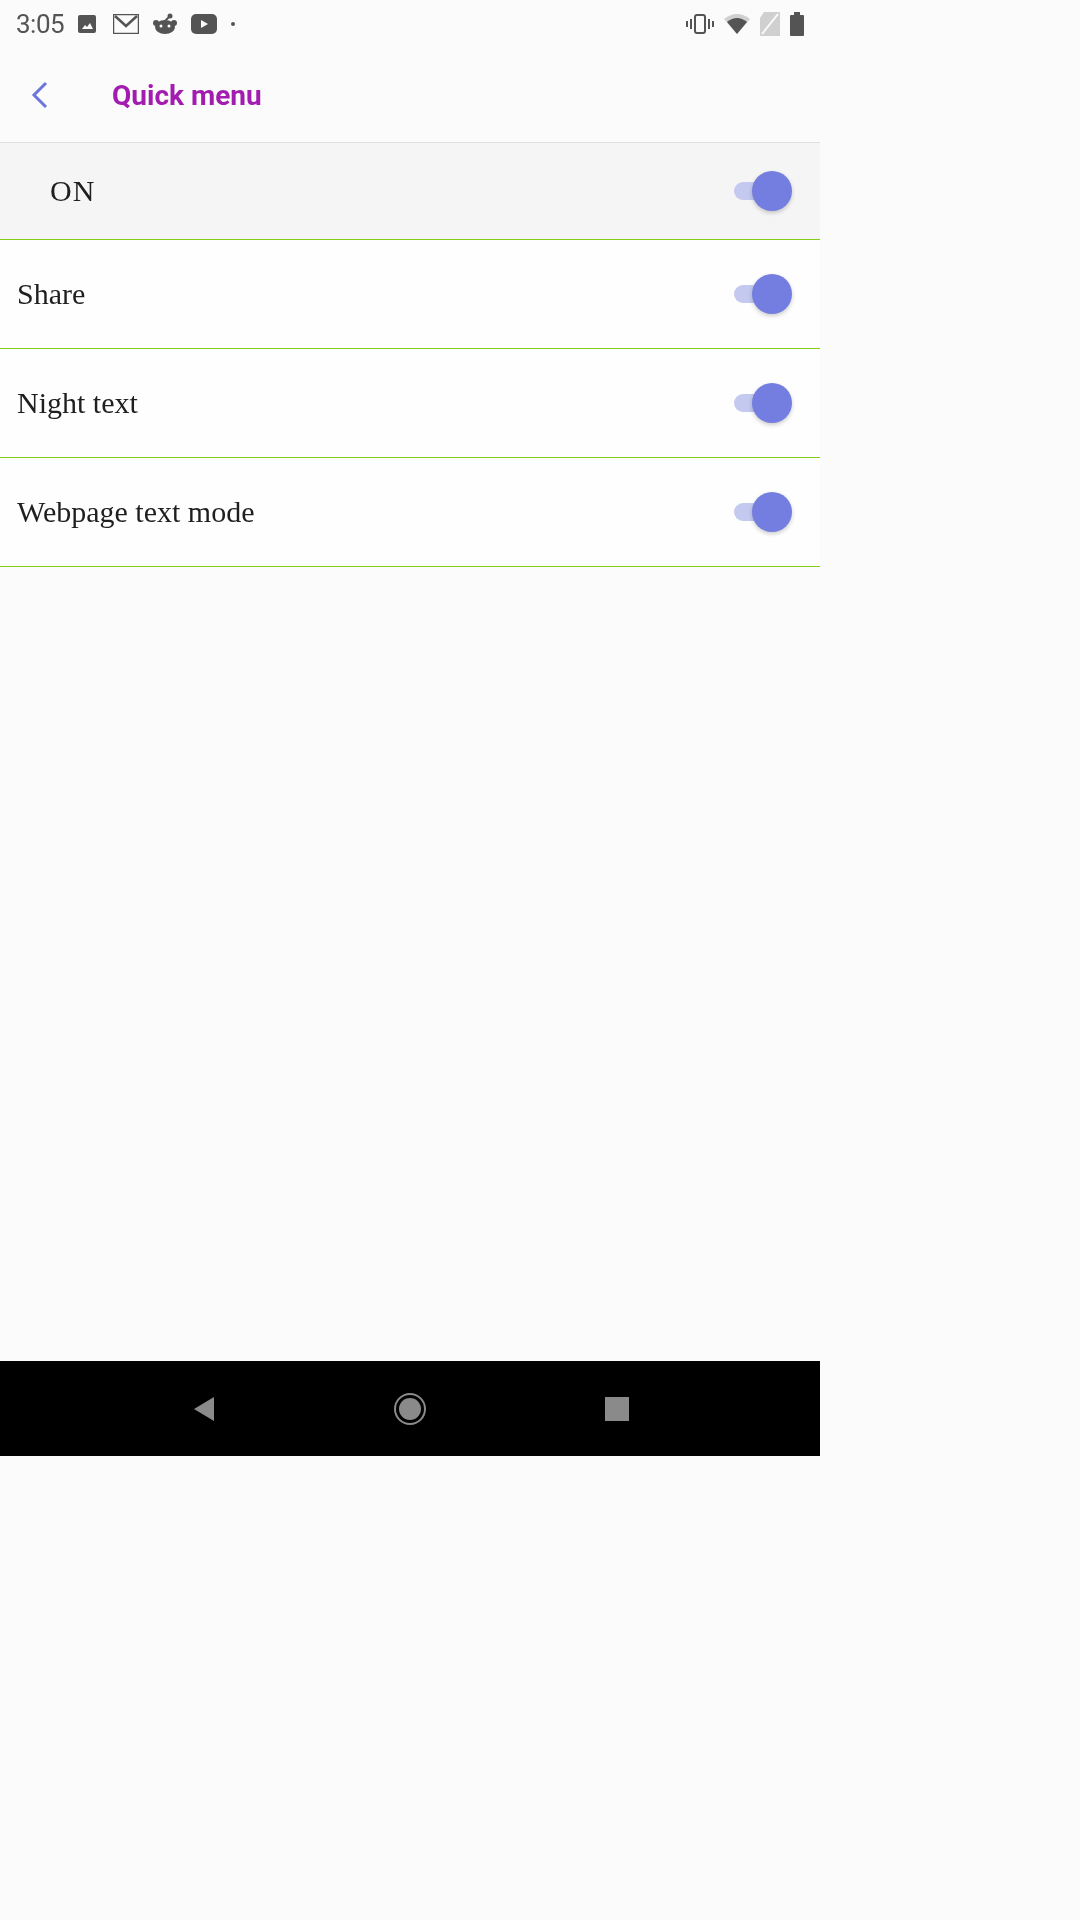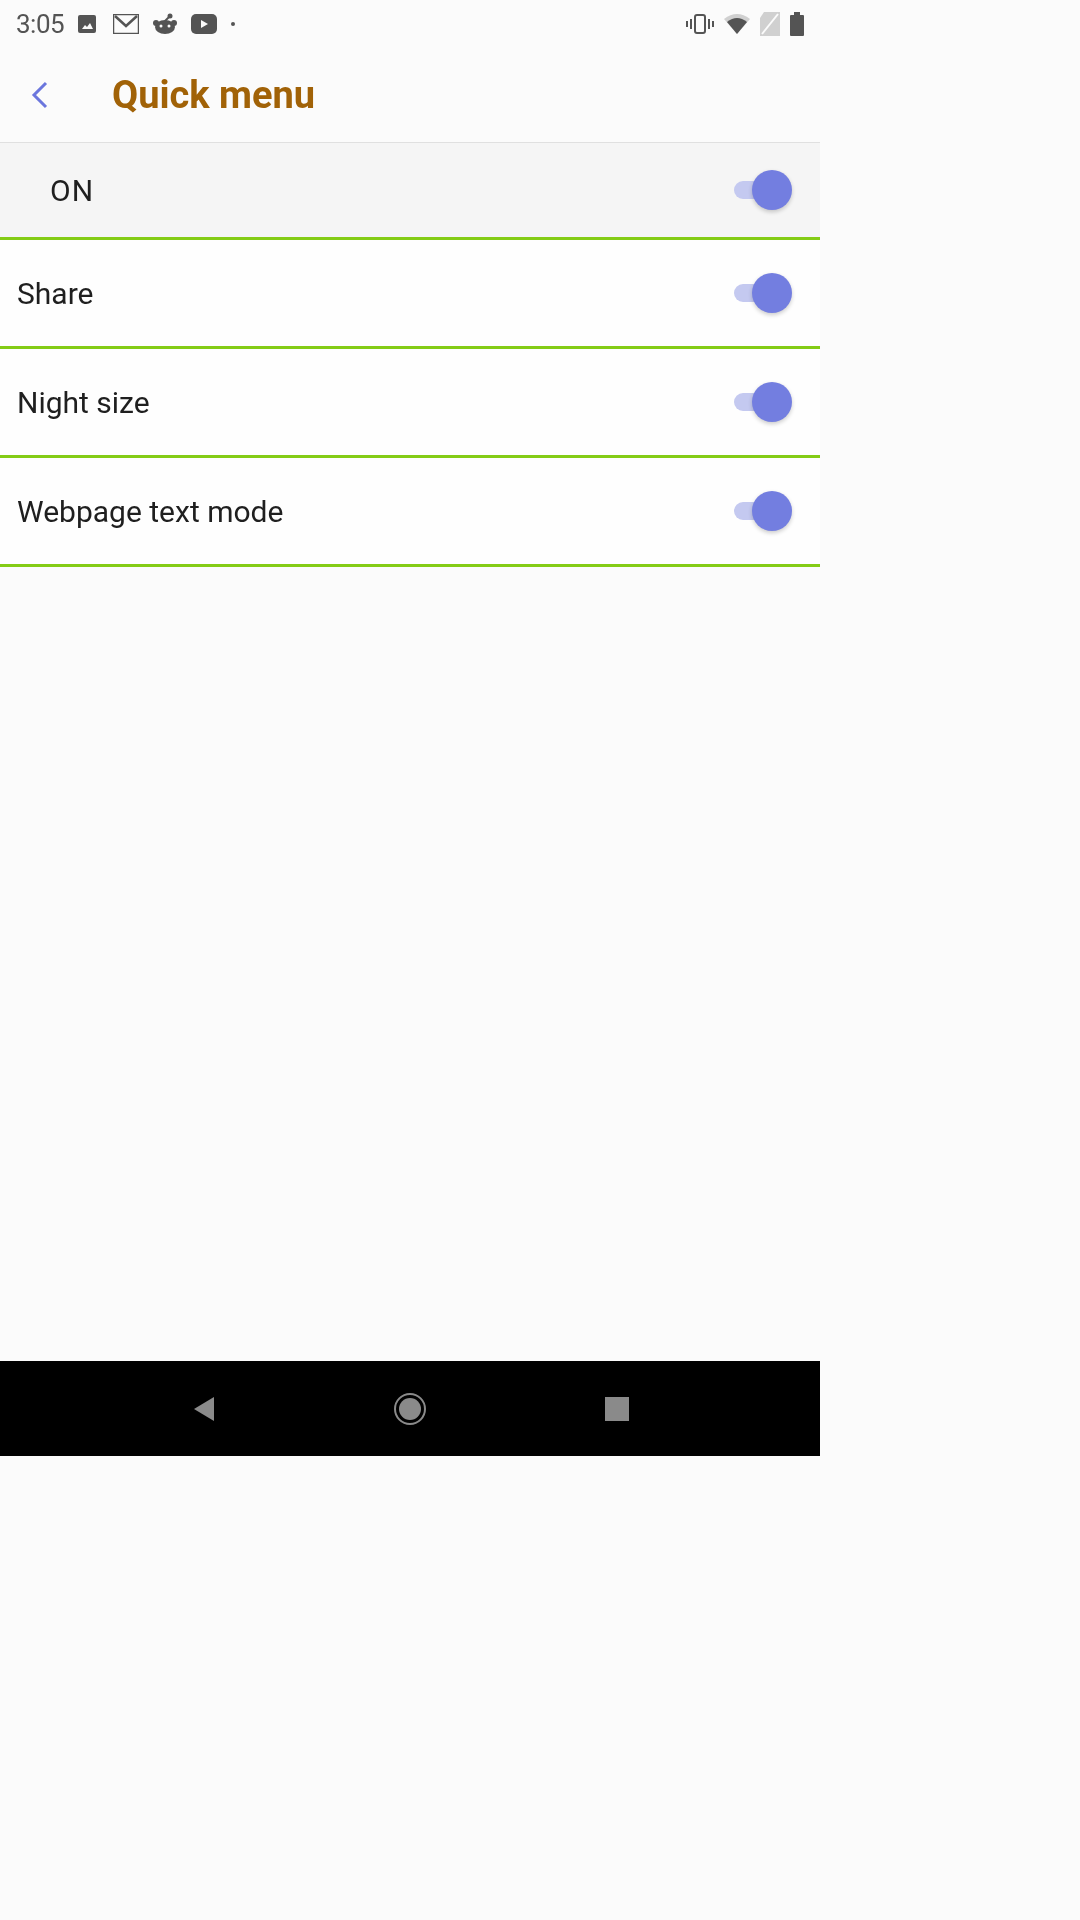--- a/index.html
+++ b/index.html
@@ -59,35 +59,36 @@
     }
     .back-button {
       width: 48px;
       height: 48px;
       display: flex;
       align-items: center;
       justify-content: center;
       margin-right: 48px;
     }
     .app-title {
-      font-size: 38px;
+      font-size: 28px;
       font-weight: 700;
-      color: #a16207;
+      color: #a21caf;
     }
     .list {
       display: flex;
       flex-direction: column;
     }
     .list-row {
       display: flex;
       align-items: center;
       justify-content: space-between;
       padding: 0 32px;
-      border-bottom: 3px solid #84cc16;
+      border-bottom: 1px solid #84cc16;
       background: #fefefe;
+      font-family: Liberation Serif, serif;
     }
     .list-row.master {
       height: 97px;
       background: #f5f5f5;
     }
     .row-share, .row-newtab, .row-nightmode, .row-textsize {
       height: 109px;
       padding-left: 17px;
     }
     .row-label {
@@ -239,21 +240,21 @@
     </div>
   </div>
   <div class="list-row row-share">
     <span class="row-label">Share</span>
     <div class="toggle">
       <div class="toggle-track"></div>
       <div class="toggle-thumb"></div>
     </div>
   </div>
   <div class="list-row row-nightmode">
-    <span class="row-label">Night size</span>
+    <span class="row-label">Night text</span>
     <div class="toggle">
       <div class="toggle-track"></div>
       <div class="toggle-thumb"></div>
     </div>
   </div>
   <div class="list-row row-textsize">
     <span class="row-label">Webpage text mode</span>
     <div class="toggle">
       <div class="toggle-track"></div>
       <div class="toggle-thumb"></div>

